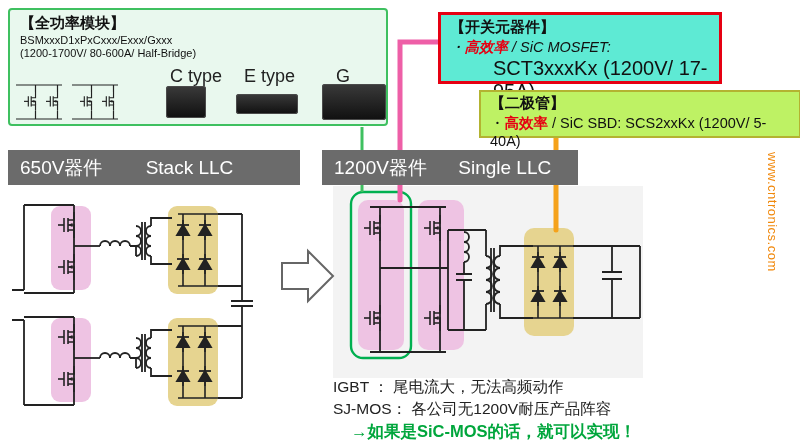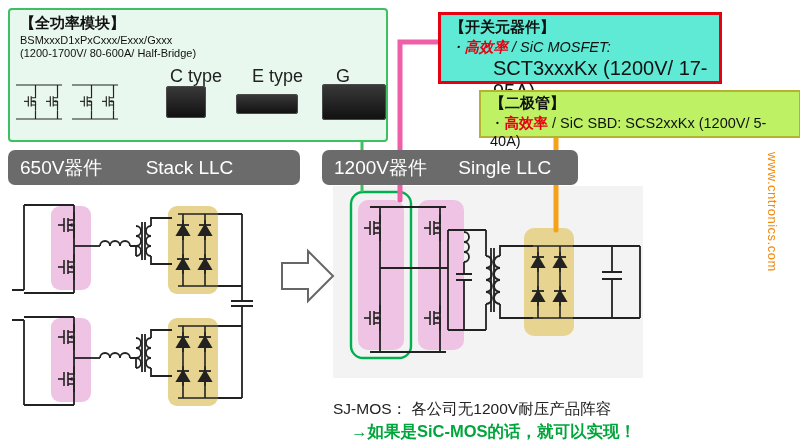--- a/index.html
+++ b/index.html
@@ -2,26 +2,26 @@
 <html><head>
 <meta charset="utf-8">
 <style>
   html,body{margin:0;padding:0;background:#fff;}
   .canvas{position:relative;width:800px;height:446px;background:#ffffff;
           font-family:"Liberation Sans","DejaVu Sans",sans-serif;overflow:hidden;}
   .abs{position:absolute;}
   svg{display:block;}
 
   
-  .module-box{left:8px;top:8px;width:380px;height:134px;background:#e9f8ee;
+  .module-box{left:8px;top:8px;width:380px;height:118px;background:#e9f8ee;
               border:2.5px solid #3fc060;border-radius:4px;box-sizing:border-box;}
   .module-box .title{margin:4px 0 0 10px;font-size:15px;font-weight:bold;color:#111;}
   .module-box .line{margin:1px 0 0 10px;font-size:11px;color:#111;}
   .type-label{position:absolute;top:56px;font-size:18px;color:#222;}
-  .tl-c{left:160px;} .tl-e{left:242px;} .tl-g{left:326px;}
+  .tl-c{left:160px;} .tl-e{left:234px;} .tl-g{left:326px;}
   .chip{position:absolute;border-radius:3px;background:linear-gradient(#3a3a3a,#101010);
         box-shadow:inset 0 0 0 1px #4a4a4a;}
   .chip-c{left:156px;top:76px;width:40px;height:32px;}
   .chip-e{left:226px;top:84px;width:62px;height:20px;}
   .chip-g{left:312px;top:74px;width:64px;height:36px;}
 
   
   .switch-box{left:438px;top:12px;width:284px;height:72px;background:#5eead4;
               border:3px solid #e60012;box-sizing:border-box;}
   .switch-box .title{margin:3px 0 0 9px;font-size:15px;font-weight:bold;color:#111;}
@@ -30,21 +30,21 @@
   .kw{color:#e60012;font-weight:bold;}
 
   
   .diode-box{left:479px;top:90px;width:322px;height:48px;background:#bef264;
              border:2.5px solid #b3b331;box-sizing:border-box;}
   .diode-box .title{margin:2px 0 0 9px;font-size:15px;font-weight:bold;color:#111;}
   .diode-box .line{margin:1px 6px 0 9px;font-size:14.5px;color:#111;}
 
   
   .sec-header{height:35px;line-height:35px;background:#6b6b6b;color:#fff;
-              font-size:19px;white-space:nowrap;z-index:3;border-radius:7px;}
+              font-size:19px;white-space:nowrap;z-index:3;}
   .hdr-left{left:8px;top:150px;width:292px;}
   .hdr-right{left:322px;top:150px;width:256px;}
   .sec-header .dev{margin-left:12px;}
   .hdr-left .topo{margin-left:38px;}
   .hdr-right .topo{margin-left:26px;}
 
   
   .note{left:333px;font-size:15.5px;color:#222;white-space:nowrap;}
   .note-igbt{top:377px;}
   .note-sjmos{top:399px;}
@@ -204,18 +204,19 @@
 
   <div class="abs sec-header hdr-left">
     <span class="dev">650V器件</span>
     <span class="topo">Stack LLC</span>
   </div>
   <div class="abs sec-header hdr-right">
     <span class="dev">1200V器件</span>
     <span class="topo">Single LLC</span>
   </div>
 
+  <div class="abs note note-igbt boxlayer">IGBT ： 尾电流大，无法高频动作</div>
   <div class="abs note note-sjmos boxlayer">SJ-MOS： 各公司无1200V耐压产品阵容</div>
   <div class="abs note note-conclusion boxlayer">→如果是SiC-MOS的话，就可以实现！</div>
 
   <div class="abs watermark boxlayer">www.cntronics.com</div>
 
 </div>
 
 </body></html>

